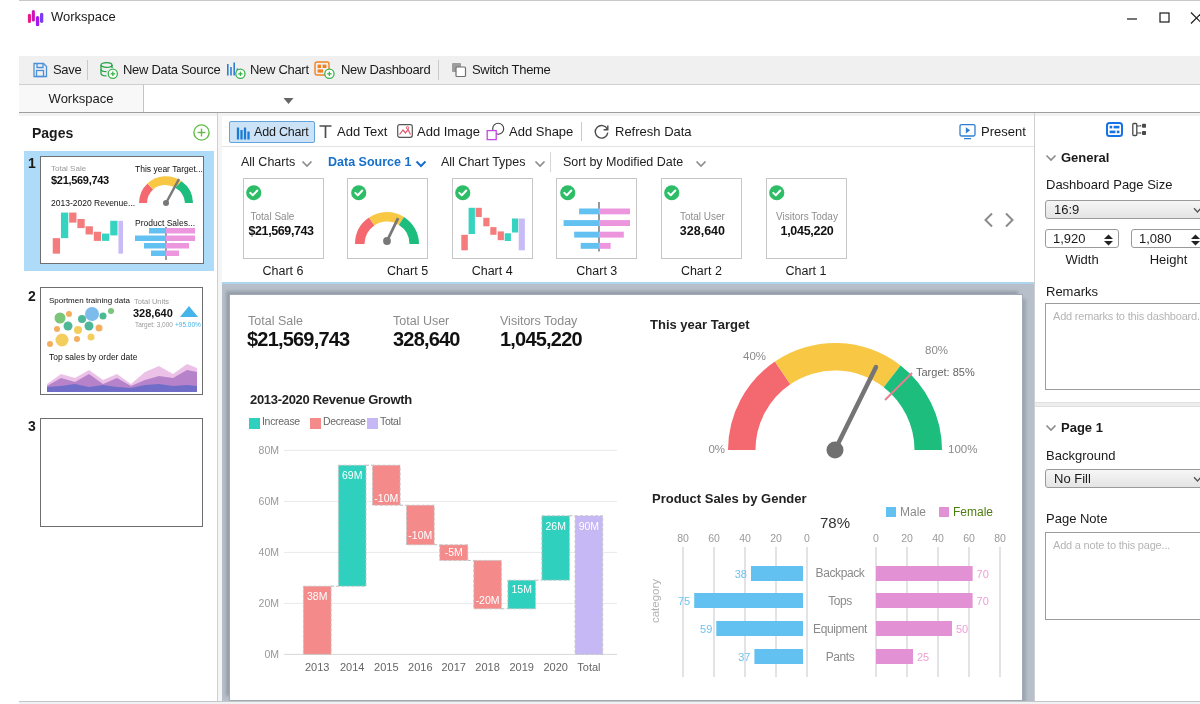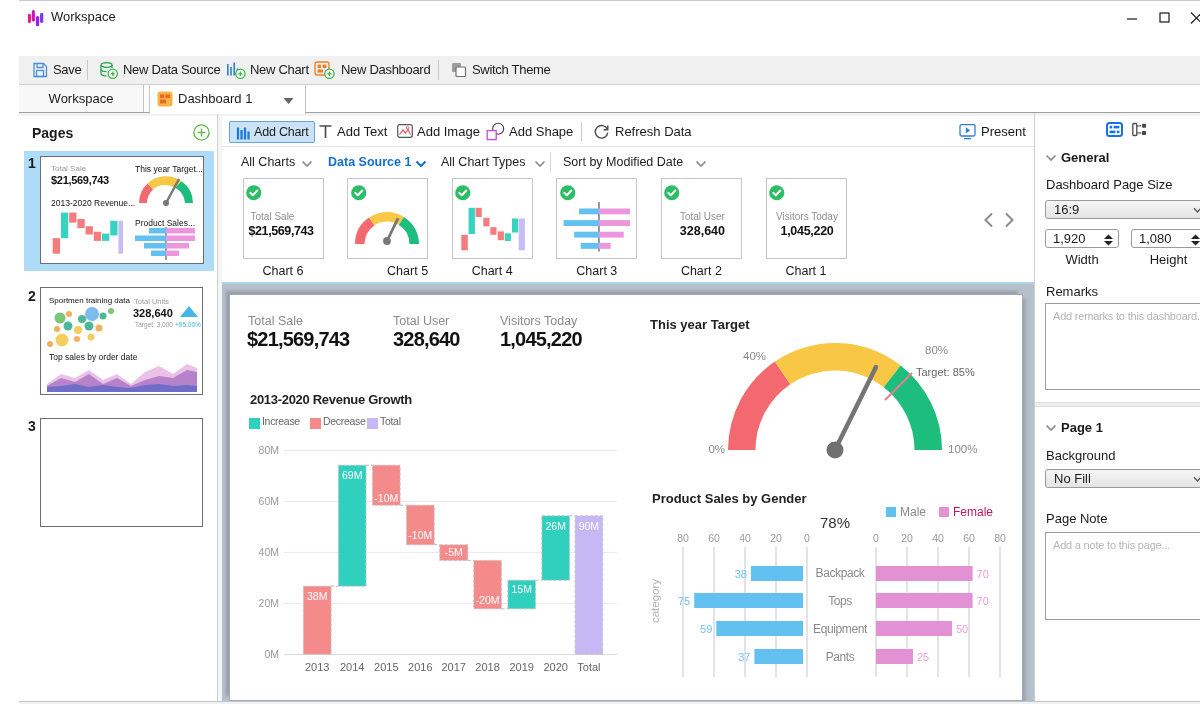--- a/index.html
+++ b/index.html
@@ -98,29 +98,20 @@
     <div class="vsep" style="left:419px;top:4px;height:20px"></div>
     <svg class="abs" style="left:432px;top:6px" width="16" height="16" viewBox="0 0 16 16">
       <rect x="1" y="1" width="9" height="9" rx="1" fill="#9d9d9d"></rect>
       <rect x="5" y="5" width="9.5" height="9.5" rx="1" fill="#fff" stroke="#6f6f6f" stroke-width="1.2"></rect>
     </svg>
     <div class="tbtxt" style="left:453px">Switch Theme</div>
   </div>
 
   <div class="abs" id="tabbar">
     <div class="tab-ws">Workspace</div>
-    <div class="tab-db">
-      <svg class="abs" style="left:7px;top:6px" width="16" height="16" viewBox="0 0 16 16">
-        <rect x="0.5" y="0.5" width="15" height="15" rx="3" fill="#f9b345"></rect>
-        <rect x="3" y="3.4" width="4" height="3.6" fill="#ee6728"></rect>
-        <rect x="8.4" y="3.4" width="4.6" height="3.6" fill="#ee6728"></rect>
-        <rect x="3" y="8.6" width="6" height="3.8" fill="#ee6728"></rect>
-      </svg>
-      <div class="abs" style="left:28px;top:6px;font-size:13px;">Dashboard 1</div>
-    </div>
     <svg class="abs" style="left:263px;top:12px;z-index:4" width="13" height="8" viewBox="0 0 13 8">
       <path d="M1.5 1 L6.5 7 L11.5 1 Z" fill="#666"></path>
     </svg>
   </div>
   <div class="abs" id="tabline"></div>
   <div class="abs" id="strip"></div>
 
   <div class="abs" id="leftpanel">
     <div class="abs" style="left:13px;top:9px;font-size:14px;font-weight:bold;">Pages</div>
     <svg class="abs" style="left:174px;top:8px" width="17" height="17" viewBox="0 0 17 17">
@@ -443,21 +434,21 @@
     <div class="abs" style="left:513px;top:55px;font-size:11.5px;color:#8a8a8a;">40%</div>
     <div class="abs" style="left:679px;top:49px;font-size:11.5px;color:#8a8a8a;padding-left:16px;">80%</div>
     <div class="abs" style="left:718px;top:148px;font-size:11.5px;color:#8a8a8a;">100%</div>
     <div class="abs" style="left:686px;top:71px;font-size:11px;color:#666;">Target: 85%</div>
     <div class="abs" style="left:575px;top:219px;width:60px;text-align:center;font-size:15px;color:#333;">78%</div>
 
     <div class="abs" style="left:422px;top:196px;font-size:13px;font-weight:bold;color:#222;">Product Sales by Gender</div>
     <div class="abs" style="left:656px;top:212px;width:10px;height:10px;background:#62c1f0;"></div>
     <div class="abs" style="left:670px;top:210px;font-size:12px;color:#8a8a8a;">Male</div>
     <div class="abs" style="left:709px;top:212px;width:10px;height:10px;background:#e191d4;"></div>
-    <div class="abs" style="left:723px;top:210px;font-size:12px;color:#be185d;">Female</div>
+    <div class="abs" style="left:723px;top:210px;font-size:12px;color:#4d7c0f;">Female</div>
     <svg class="abs" style="left:425px;top:235px" width="367" height="150" viewBox="0 0 367 150">
       <g stroke="#e3e3e7" stroke-width="2">
         <line x1="28" y1="17" x2="28" y2="147"></line>
           <line x1="59" y1="17" x2="59" y2="147"></line>
           <line x1="90" y1="17" x2="90" y2="147"></line>
           <line x1="121" y1="17" x2="121" y2="147"></line>
           <line x1="152" y1="17" x2="152" y2="147"></line>
         <line x1="221" y1="17" x2="221" y2="147"></line>
           <line x1="252" y1="17" x2="252" y2="147"></line>
           <line x1="283" y1="17" x2="283" y2="147"></line>

